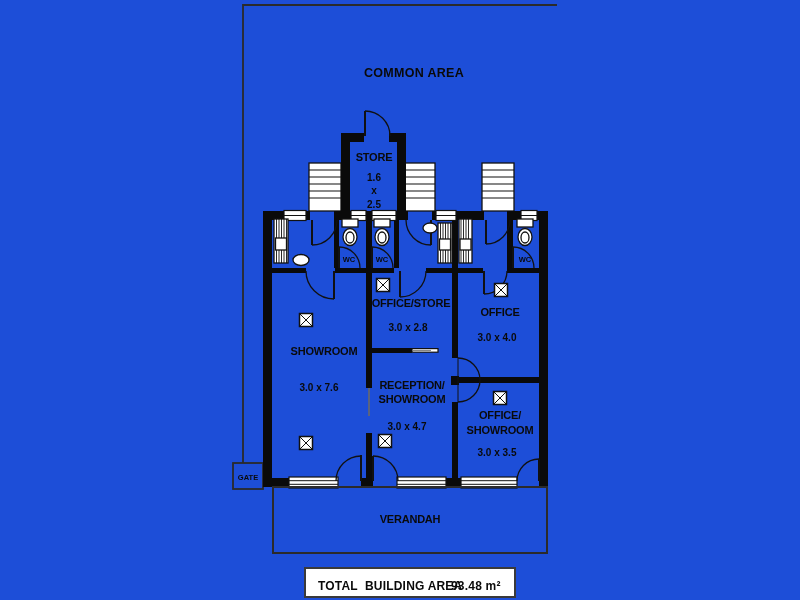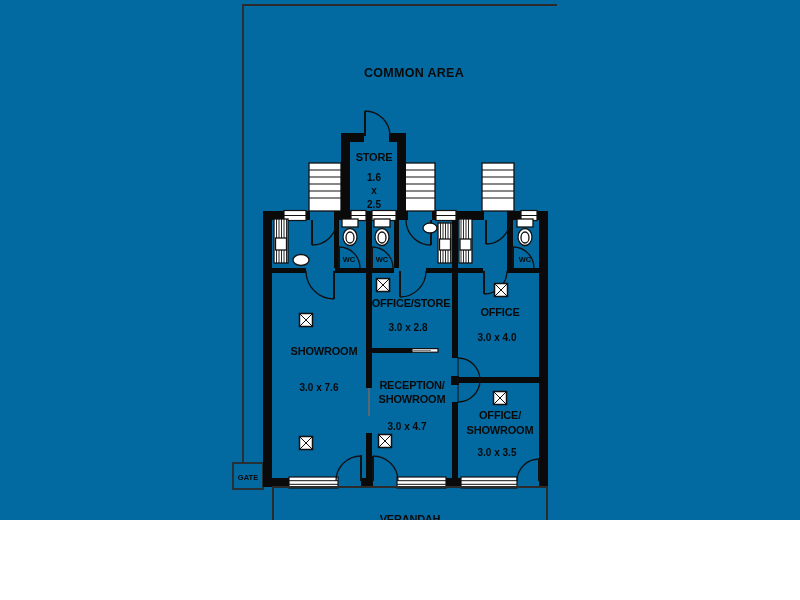--- a/index.html
+++ b/index.html
@@ -1,16 +1,16 @@
 <!DOCTYPE html>
 <html><head>
 <meta charset="utf-8">
 <style>
   html,body{margin:0;padding:0;background:#fff;}
-  #stage{position:relative;width:800px;height:520px;background:#0369a1;overflow:hidden;}
+  #stage{position:relative;width:800px;height:600px;background:#1d4ed8;overflow:hidden;}
   svg{display:block;}
   .wall{fill:#0a0a0a;stroke:none;}
   .thin{fill:none;stroke:#2b2b2b;stroke-width:1.8px;}
   .vbox{fill:none;stroke:#2b2b2b;stroke-width:2px;}
   .sumbox{fill:#fff;stroke:#3a3a3a;stroke-width:2px;}
   .arc{fill:none;stroke:#111;stroke-width:1.3px;}
   .leaf{fill:none;stroke:#111;stroke-width:2px;}
   .fix{fill:#fff;stroke:#111;stroke-width:1.3px;}
   .tread{stroke:#111;stroke-width:1.1px;}
   .stripe{stroke:#111;stroke-width:0.9px;}

